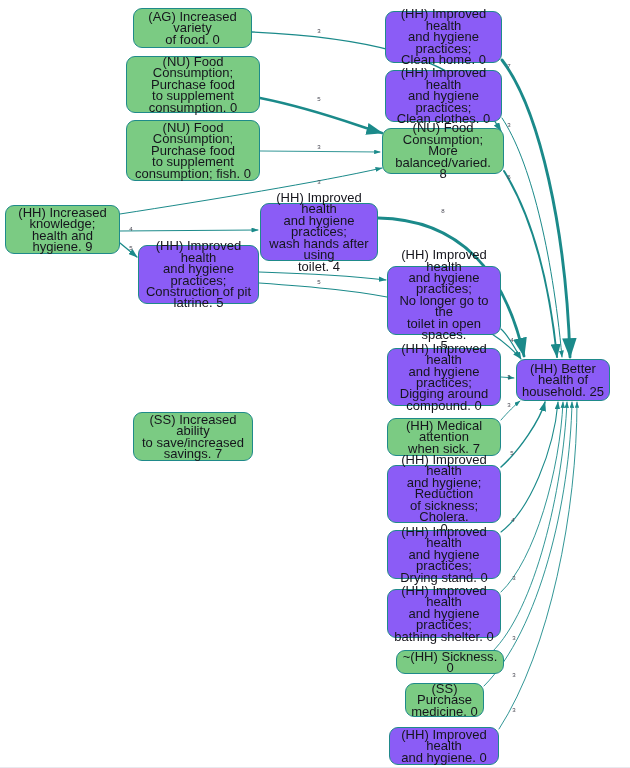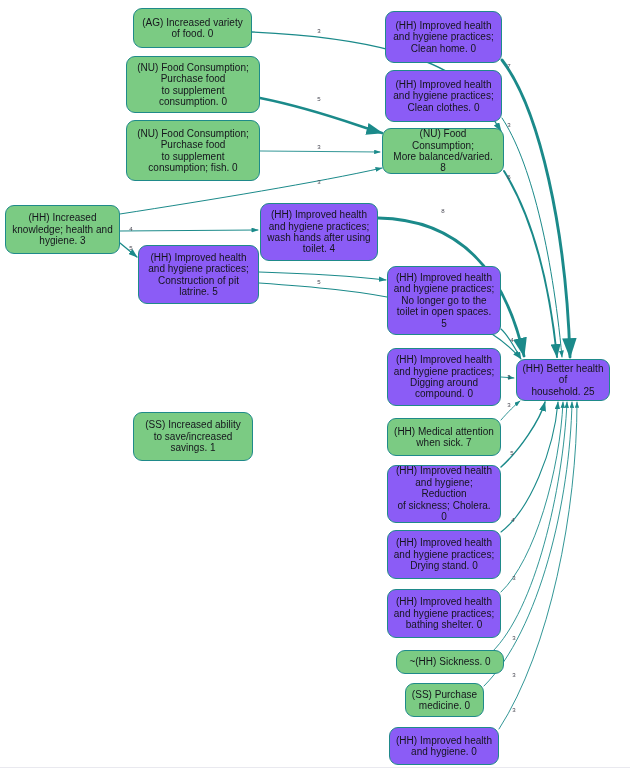--- a/index.html
+++ b/index.html
@@ -32,21 +32,21 @@
   }
   .node {
     position: absolute;
     box-sizing: border-box;
     border: 1.6px solid #1f8a8a;
     border-radius: 9px;
     display: flex;
     align-items: center;
     justify-content: center;
     text-align: center;
-    font-size: 10px;
+    font-size: 13px;
     line-height: 11.4px;
     color: #15151c;
     padding: 3px 5px;
     letter-spacing: 0.02px;
   }
   .node.green {
     background: #7bcb83;
   }
   .node.purple {
     background: #8b5cf6;
@@ -135,21 +135,21 @@
 Clean clothes. 0</span>
       </div>
       <div class="node green" style="left: 382px; top: 128px; width: 122px; height: 46px;">
         <span class="node-label">(NU) Food Consumption;
 More balanced/varied.
 8</span>
       </div>
       <div class="node green" style="left: 5px; top: 205px; width: 115px; height: 49px;">
         <span class="node-label">(HH) Increased
 knowledge; health and
-hygiene. 3</span>
+hygiene. 9</span>
       </div>
       <div class="node purple" style="left: 260px; top: 203px; width: 118px; height: 58px;">
         <span class="node-label">(HH) Improved health
 and hygiene practices;
 wash hands after using
 toilet. 4</span>
       </div>
       <div class="node purple" style="left: 138px; top: 245px; width: 121px; height: 59px;">
         <span class="node-label">(HH) Improved health
 and hygiene practices;
@@ -169,21 +169,21 @@
 Digging around
 compound. 0</span>
       </div>
       <div class="node purple" style="left: 516px; top: 359px; width: 94px; height: 42px;">
         <span class="node-label">(HH) Better health of
 household. 25</span>
       </div>
       <div class="node green" style="left: 133px; top: 412px; width: 120px; height: 49px;">
         <span class="node-label">(SS) Increased ability
 to save/increased
-savings. 1</span>
+savings. 7</span>
       </div>
       <div class="node green" style="left: 387px; top: 418px; width: 114px; height: 38px;">
         <span class="node-label">(HH) Medical attention
 when sick. 7</span>
       </div>
       <div class="node purple" style="left: 387px; top: 465px; width: 114px; height: 58px;">
         <span class="node-label">(HH) Improved health
 and hygiene; Reduction
 of sickness; Cholera.
 0</span>

